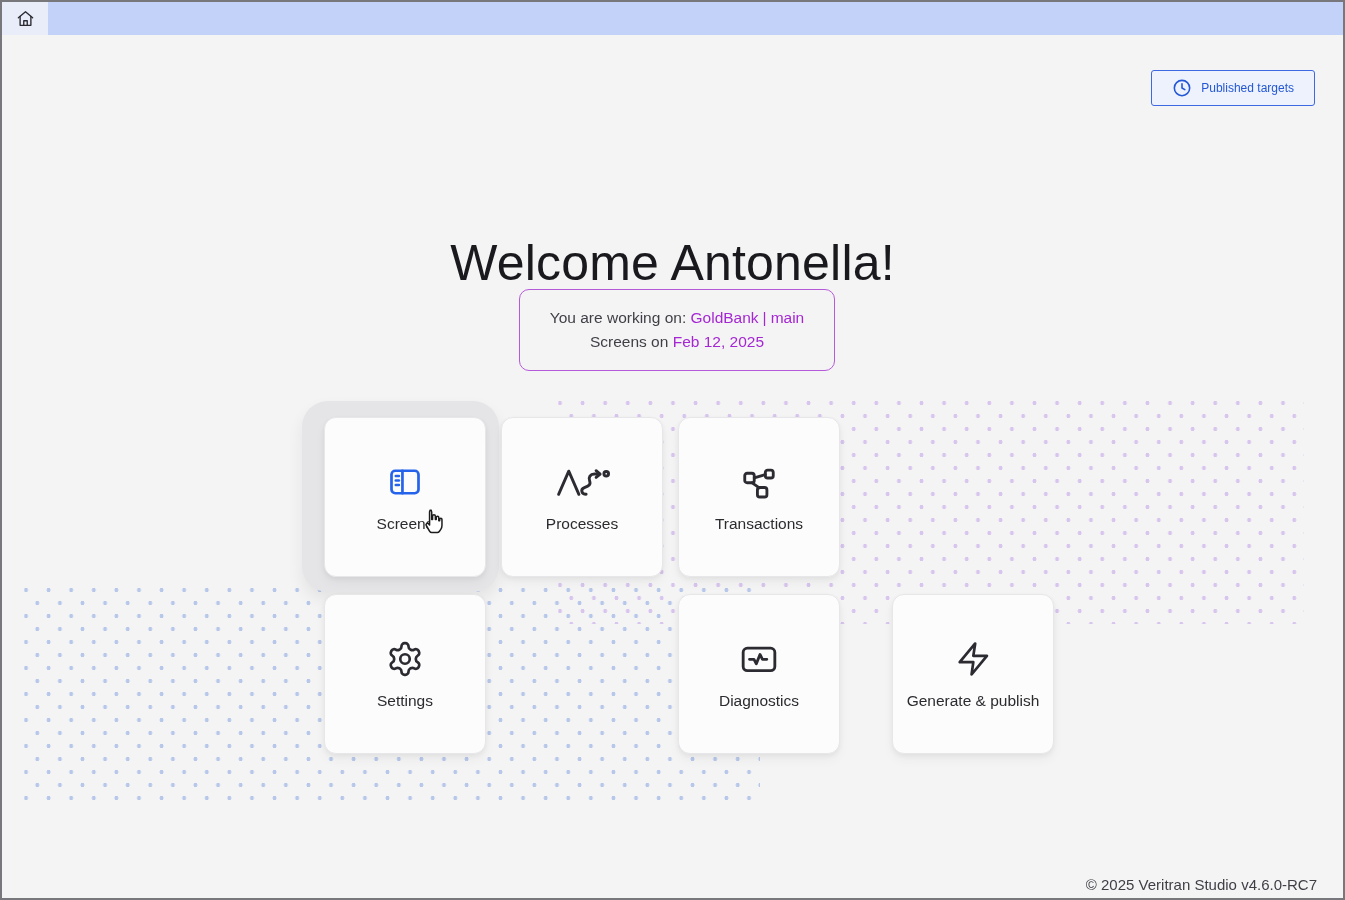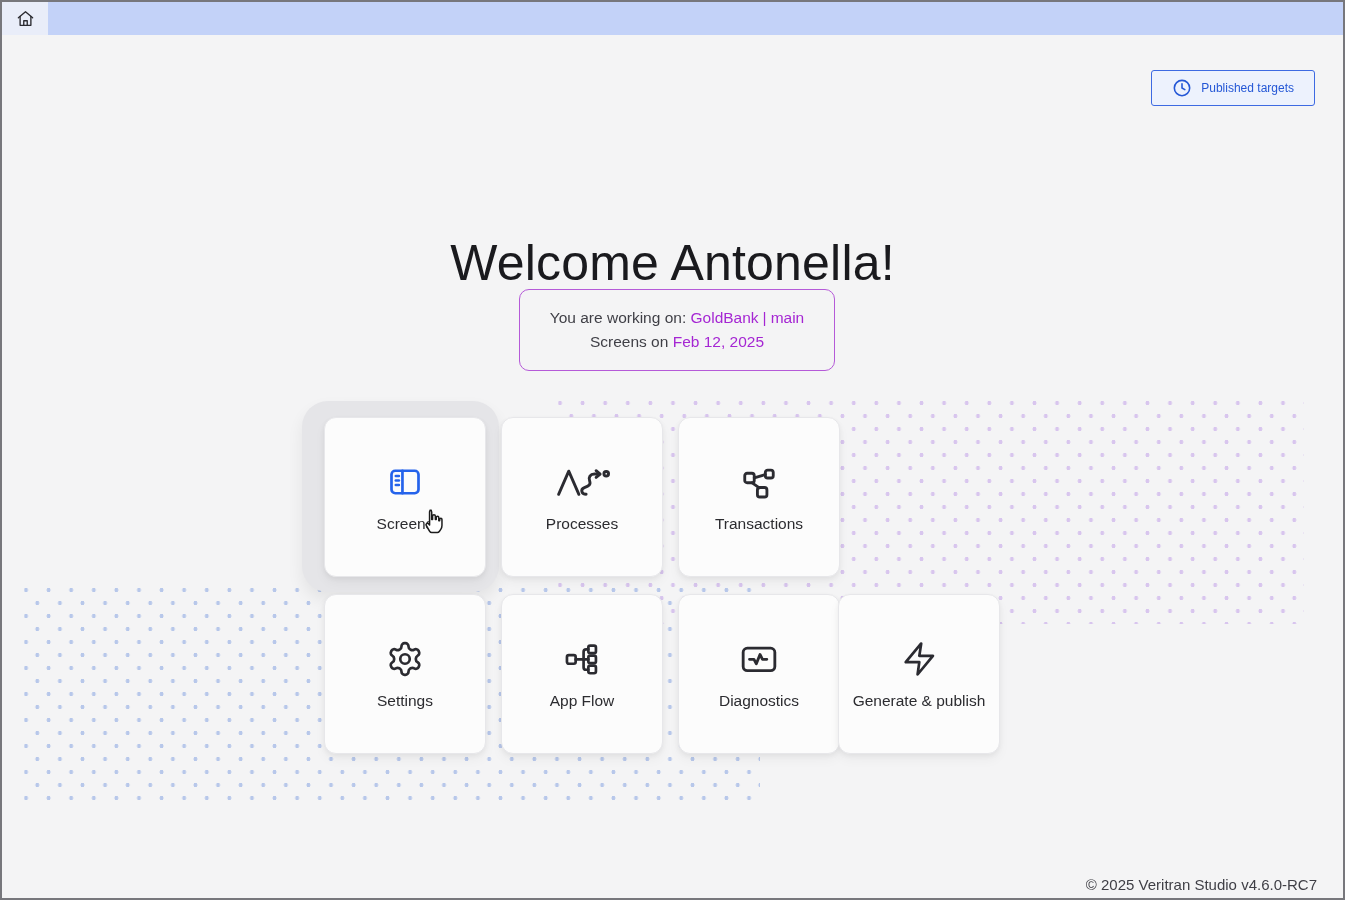--- a/index.html
+++ b/index.html
@@ -155,46 +155,32 @@
   <div class="card" style="left:322px;top:592px;">
     <span class="icon-wrap">
       <svg width="38" height="38" viewBox="0 0 24 24" class="icon-dark" stroke-width="1.7">
         <path d="M12.22 2h-.44a2 2 0 0 0-2 2v.18a2 2 0 0 1-1 1.73l-.43.25a2 2 0 0 1-2 0l-.15-.08a2 2 0 0 0-2.73.73l-.22.38a2 2 0 0 0 .73 2.73l.15.1a2 2 0 0 1 1 1.72v.51a2 2 0 0 1-1 1.74l-.15.09a2 2 0 0 0-.73 2.73l.22.38a2 2 0 0 0 2.73.73l.15-.08a2 2 0 0 1 2 0l.43.25a2 2 0 0 1 1 1.73V20a2 2 0 0 0 2 2h.44a2 2 0 0 0 2-2v-.18a2 2 0 0 1 1-1.73l.43-.25a2 2 0 0 1 2 0l.15.08a2 2 0 0 0 2.73-.73l.22-.39a2 2 0 0 0-.73-2.73l-.15-.08a2 2 0 0 1-1-1.74v-.5a2 2 0 0 1 1-1.74l.15-.09a2 2 0 0 0 .73-2.73l-.22-.38a2 2 0 0 0-2.73-.73l-.15.08a2 2 0 0 1-2 0l-.43-.25a2 2 0 0 1-1-1.73V4a2 2 0 0 0-2-2z"></path>
         <circle cx="12" cy="12" r="3"></circle>
       </svg>
     </span>
     <span class="label">Settings</span>
   </div>
 
-  <div class="card" style="left:499px;top:592px;">
-    <span class="icon-wrap">
-      <svg width="38" height="38" viewBox="0 0 24 24" class="icon-dark" stroke-width="1.7">
-        <rect x="2.5" y="9.5" width="5.5" height="5.5" rx="1.2"></rect>
-        <path d="M8 12.25 H13"></path>
-        <path d="M16 5.9 h-1.4 a1.6 1.6 0 0 0 -1.6 1.6 v9.7 a1.6 1.6 0 0 0 1.6 1.6 H16"></path>
-        <path d="M13 12.25 H16"></path>
-        <rect x="16" y="3.5" width="4.8" height="4.8" rx="1.2"></rect>
-        <rect x="16" y="9.85" width="4.8" height="4.8" rx="1.2"></rect>
-        <rect x="16" y="16.2" width="4.8" height="4.8" rx="1.2"></rect>
-      </svg>
-    </span>
-    <span class="label">App Flow</span>
-  </div>
 
   <div class="card" style="left:676px;top:592px;">
     <span class="icon-wrap">
       <svg width="40" height="40" viewBox="0 0 24 24" class="icon-dark" stroke-width="1.7">
         <rect x="2.5" y="5.5" width="19" height="13.5" rx="2.5"></rect>
         <path d="M6.3 12.2 h2.7 l1.4 2.7 2.2-5.6 1.5 2.9 h2.6"></path>
       </svg>
     </span>
     <span class="label">Diagnostics</span>
   </div>
 
-  <div class="card" style="left:836px;top:592px;">
+  <div class="card" style="left:890px;top:592px;">
     <span class="icon-wrap">
       <svg width="38" height="38" viewBox="0 0 24 24" class="icon-dark" stroke-width="1.7">
         <path d="M13.4 2.2 L3.6 14 h8.6 l-1.1 7.8 9.7-11.8 h-8.6 l1.2-7.8 z"></path>
       </svg>
     </span>
     <span class="label">Generate &amp; publish</span>
   </div>
 
   <div class="cursor">
     <svg width="28" height="30" viewBox="0 0 22 24">

